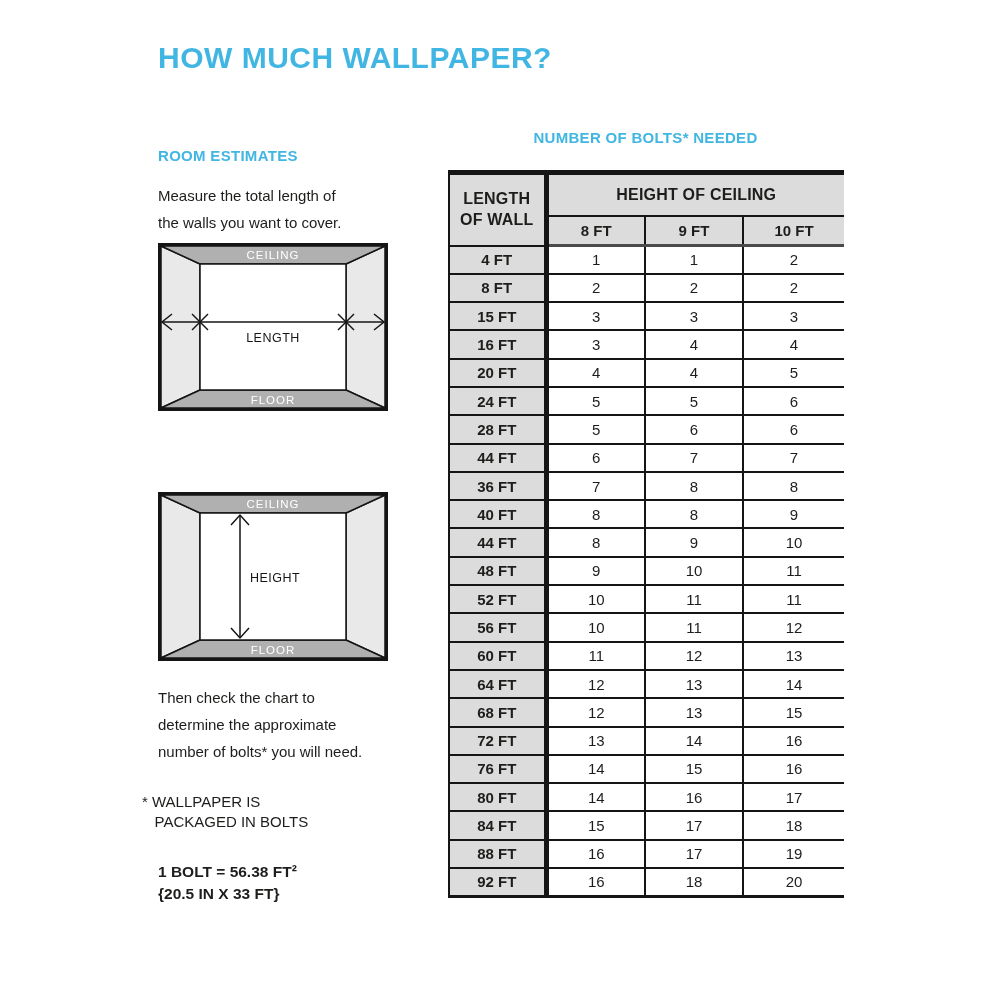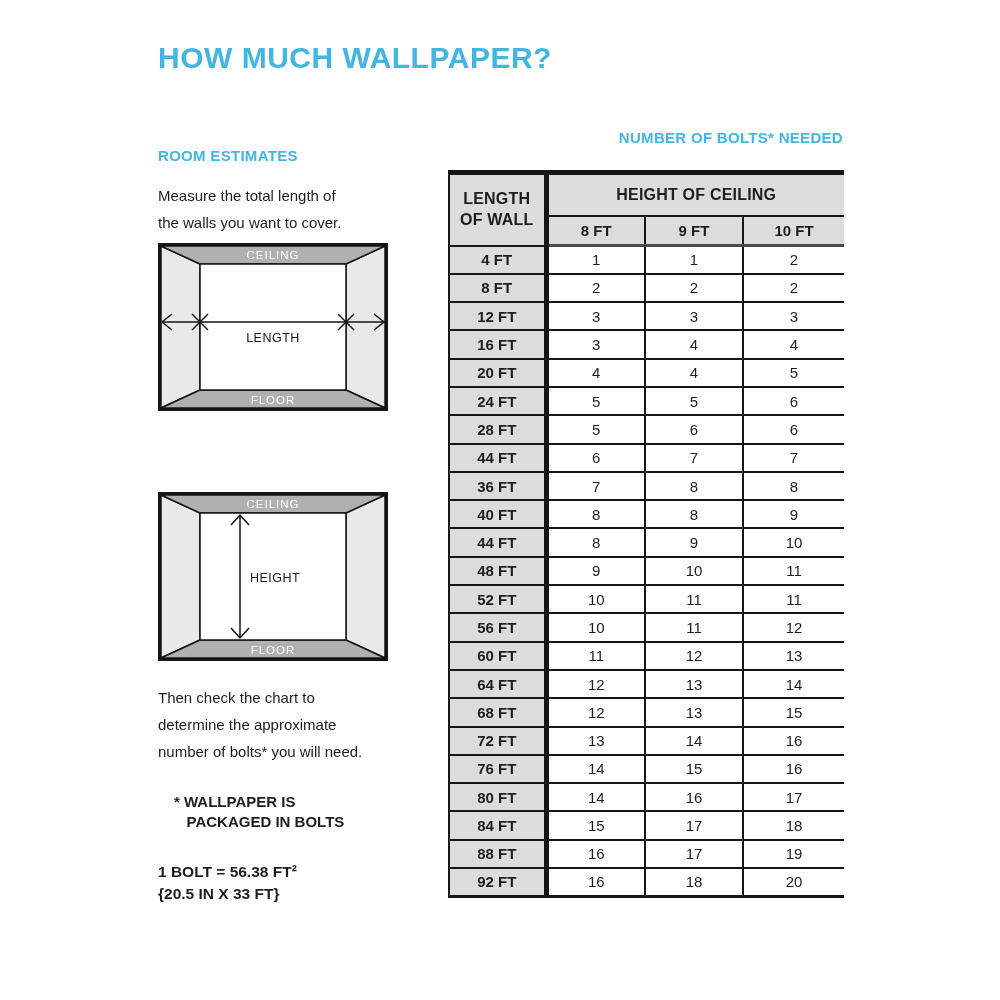--- a/index.html
+++ b/index.html
@@ -6,29 +6,29 @@
   * { margin:0; padding:0; box-sizing:border-box; }
   html,body { background:#fff; }
   body { font-family:"Liberation Sans","DejaVu Sans",sans-serif; color:var(--ink); }
   .page { position:relative; width:1000px; height:1000px; background:#fff; overflow:hidden; }
 
   .main-title { position:absolute; left:158px; top:41px; font-size:30px; font-weight:bold;
                 color:var(--accent); letter-spacing:.5px; }
 
   .section-heading { font-size:15px; font-weight:bold; color:var(--accent); letter-spacing:.3px; }
   .left-heading  { position:absolute; left:158px; top:147px; }
-  .right-heading { position:absolute; left:448px; top:129px; width:395px; text-align:right; }
+  .right-heading { position:absolute; left:448px; top:129px; width:395px; text-align:center; }
 
   .step { position:absolute; left:158px; font-size:15px; line-height:27px;
           white-space:pre-line; color:var(--ink); }
   .step1 { top:182px; }
   .step2 { top:433px; }
   .step3 { top:684px; }
 
-  .footnote  { position:absolute; left:174px; top:792px; font-size:15px; font-weight:bold;
+  .footnote  { position:absolute; left:142px; top:792px; font-size:15px; font-weight:normal;
                line-height:19.5px; white-space:pre-wrap; }
   .bolt-info { position:absolute; left:158px; top:850px; font-size:15.5px; font-weight:bold;
                line-height:22px; white-space:pre-line;margin-top:11px; }
 
   .diagram { position:absolute; left:158px; }
   .diagram1 { top:243px; }
   .diagram2 { top:492px; }
 
   .bolts-table-wrap { position:absolute; left:448px; top:170px; }
   table.bolts { border-collapse:collapse; table-layout:fixed; width:395px;
@@ -138,21 +138,21 @@
             <td>1</td>
             <td class="last">2</td>
           </tr>
           <tr>
             <td class="rowhead">8 FT</td>
             <td>2</td>
             <td>2</td>
             <td class="last">2</td>
           </tr>
           <tr>
-            <td class="rowhead">12 FT</td>
+            <td class="rowhead">15 FT</td>
             <td>3</td>
             <td>3</td>
             <td class="last">3</td>
           </tr>
           <tr>
             <td class="rowhead">16 FT</td>
             <td>3</td>
             <td>4</td>
             <td class="last">4</td>
           </tr>

